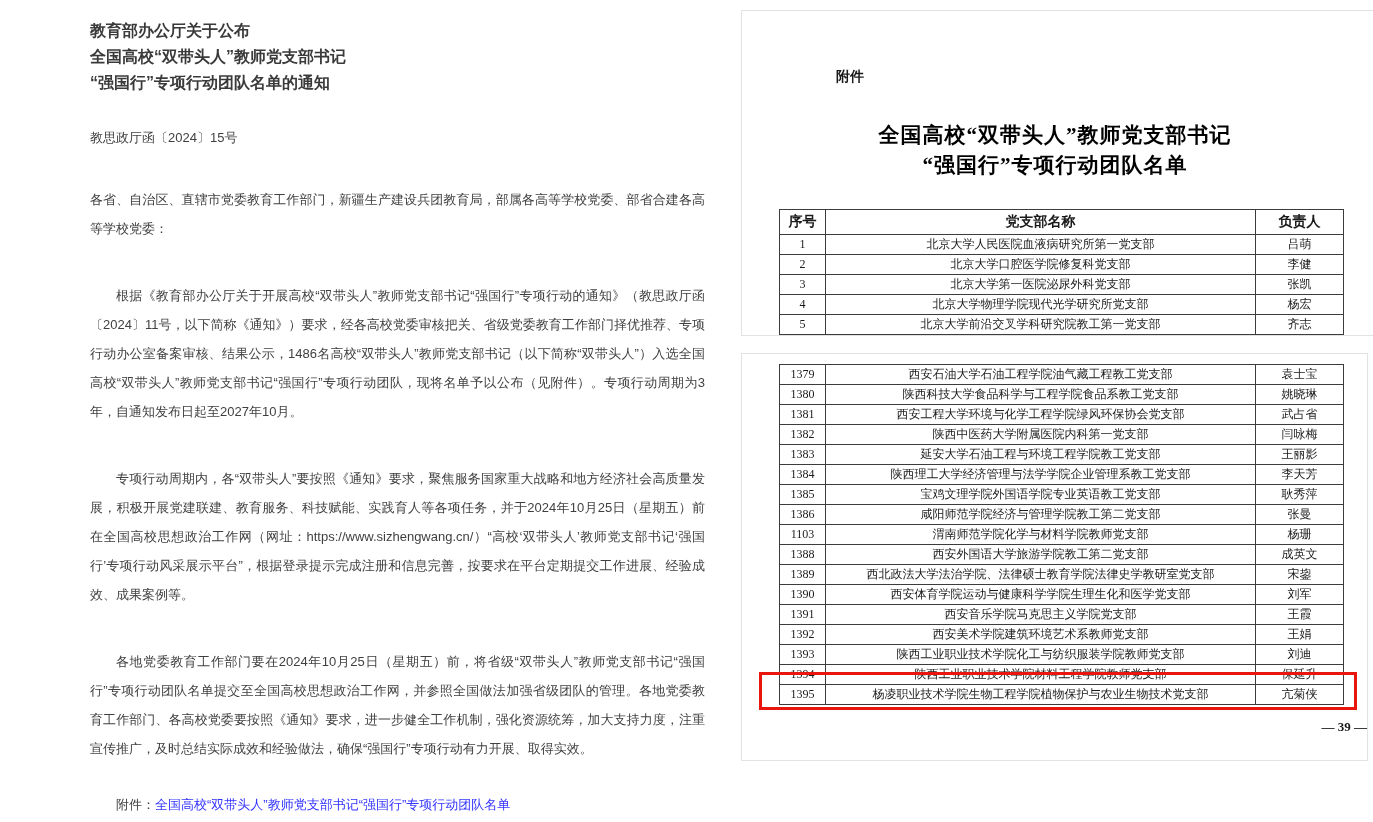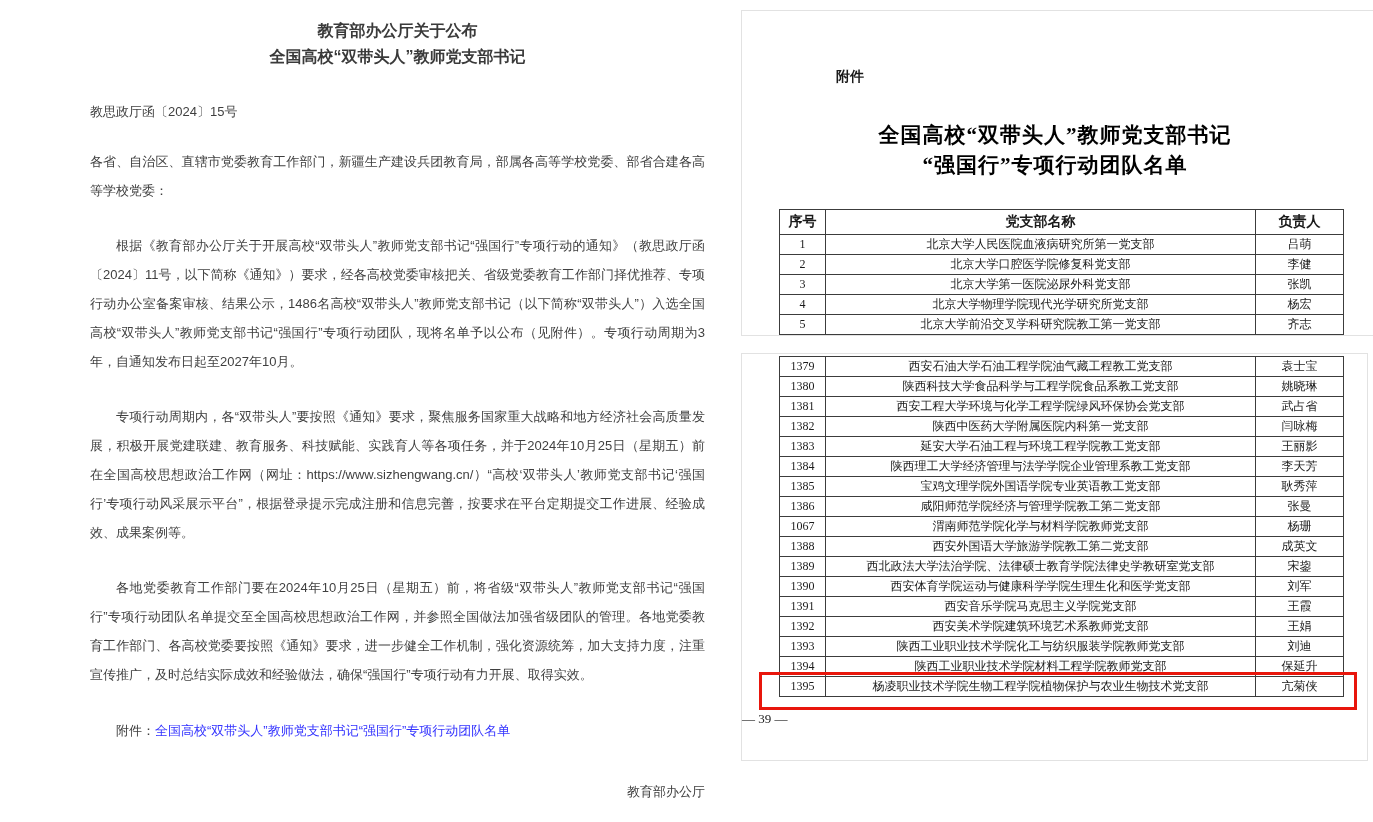--- a/index.html
+++ b/index.html
@@ -2,24 +2,24 @@
 <html><head>
 <meta charset="utf-8">
 <style>
   html,body{margin:0;padding:0;background:#ffffff;}
   body{width:1373px;height:822px;overflow:hidden;position:relative;
        font-family:"Liberation Sans","DejaVu Sans",sans-serif;}
 
   
   .left-doc{position:absolute;left:0;top:0;width:741px;box-sizing:border-box;
             padding:18px 36px 0 90px;color:#3f3f3f;}
-  .doc-title{text-align:center;font-weight:bold;font-size:16px;line-height:26px;color:#3a3a3a;}
+  .doc-title{text-align:left;font-weight:bold;font-size:16px;line-height:26px;color:#3a3a3a;}
   .doc-number{margin-top:33px;font-size:13px;}
   .doc-body{margin-top:14px;}
-  .doc-body p{font-size:13px;line-height:29px;text-align:justify;margin:26px 0 0 0;}
+  .doc-body p{font-size:13px;line-height:29px;text-align:justify;margin:38px 0 0 0;}
   .doc-body p.indent{text-indent:2em;}
   .attachment-line{margin-top:27px;font-size:13px;line-height:29px;}
   .attachment-line a{color:#3333ff;text-decoration:none;cursor:pointer;margin-top:28px;}
   .signer{text-align:right;margin-top:38px;font-size:13px;}
 
   
   .right-panel{position:absolute;left:741px;top:10px;width:660px;
                font-family:"Liberation Serif","DejaVu Serif",serif;color:#1a1a1a;}
   .page{background:#fff;border:1px solid #e2e2e2;box-sizing:border-box;}
   .page1{width:660px;padding-bottom:0;}
@@ -30,33 +30,34 @@
                 line-height:30px;letter-spacing:1px;color:#000;}
 
   table.roster{border-collapse:collapse;margin-left:37px;width:564px;table-layout:fixed;
                font-size:12px;}
   table.roster th,table.roster td{border:1px solid #3c3c3c;text-align:center;
                padding:0 2px;overflow:hidden;white-space:nowrap;}
   table.roster th{height:24px;font-size:14px;font-weight:bold;}
   table.roster td{height:19px;font-weight:normal;}
   col.c-no{width:46px;} col.c-name{width:430px;} col.c-leader{width:88px;}
   .t1{margin-top:29px;}
-  .t2{margin-top:2px;}
+  .t2{margin-top:10px;}
 
   .red-box{position:absolute;left:17px;top:318px;width:592px;height:32px;
            border:3px solid #e8160c;pointer-events:none;}
-  .page-num{text-align:left;margin-top:14px;font-size:13px;}
+  .page-num{text-align:right;margin-top:14px;font-size:13px;font-weight:bold;}
 </style>
 </head>
 <body>
 
 <div class="left-doc">
   <div class="doc-title">
     <div>教育部办公厅关于公布</div>
     <div>全国高校“双带头人”教师党支部书记</div>
+    <div>“强国行”专项行动团队名单的通知</div>
   </div>
   <div class="doc-number">教思政厅函〔2024〕15号</div>
   <div class="doc-body">
     <p>各省、自治区、直辖市党委教育工作部门，新疆生产建设兵团教育局，部属各高等学校党委、部省合建各高等学校党委：</p>
     <p class="indent">根据《教育部办公厅关于开展高校“双带头人”教师党支部书记“强国行”专项行动的通知》（教思政厅函〔2024〕11号，以下简称《通知》）要求，经各高校党委审核把关、省级党委教育工作部门择优推荐、专项行动办公室备案审核、结果公示，1486名高校“双带头人”教师党支部书记（以下简称“双带头人”）入选全国高校“双带头人”教师党支部书记“强国行”专项行动团队，现将名单予以公布（见附件）。专项行动周期为3年，自通知发布日起至2027年10月。</p>
     <p class="indent">专项行动周期内，各“双带头人”要按照《通知》要求，聚焦服务国家重大战略和地方经济社会高质量发展，积极开展党建联建、教育服务、科技赋能、实践育人等各项任务，并于2024年10月25日（星期五）前在全国高校思想政治工作网（网址：https://www.sizhengwang.cn/）“高校‘双带头人’教师党支部书记‘强国行’专项行动风采展示平台”，根据登录提示完成注册和信息完善，按要求在平台定期提交工作进展、经验成效、成果案例等。</p>
     <p class="indent">各地党委教育工作部门要在2024年10月25日（星期五）前，将省级“双带头人”教师党支部书记“强国行”专项行动团队名单提交至全国高校思想政治工作网，并参照全国做法加强省级团队的管理。各地党委教育工作部门、各高校党委要按照《通知》要求，进一步健全工作机制，强化资源统筹，加大支持力度，注重宣传推广，及时总结实际成效和经验做法，确保“强国行”专项行动有力开展、取得实效。</p>
   </div>
   <div class="attachment-line">
     <span style="margin-left:2em">附件：</span><a>全国高校“双带头人”教师党支部书记“强国行”专项行动团队名单</a>
@@ -158,21 +159,21 @@
             <td>1385</td>
             <td>宝鸡文理学院外国语学院专业英语教工党支部</td>
             <td>耿秀萍</td>
           </tr>
           <tr>
             <td>1386</td>
             <td>咸阳师范学院经济与管理学院教工第二党支部</td>
             <td>张曼</td>
           </tr>
           <tr>
-            <td>1067</td>
+            <td>1103</td>
             <td>渭南师范学院化学与材料学院教师党支部</td>
             <td>杨珊</td>
           </tr>
           <tr>
             <td>1388</td>
             <td>西安外国语大学旅游学院教工第二党支部</td>
             <td>成英文</td>
           </tr>
           <tr>
             <td>1389</td>

